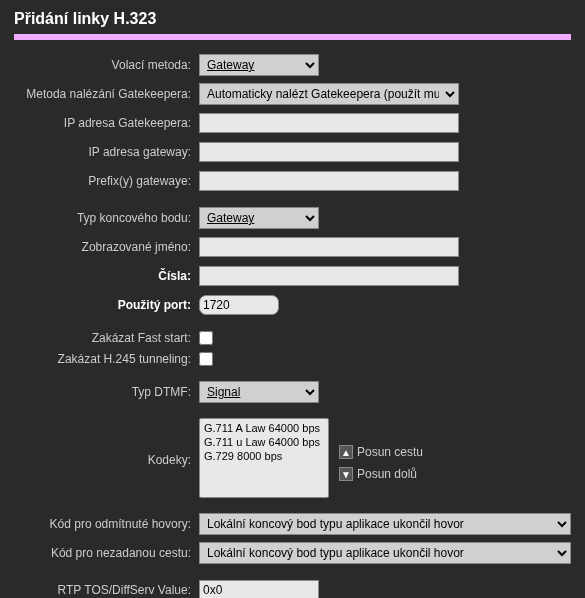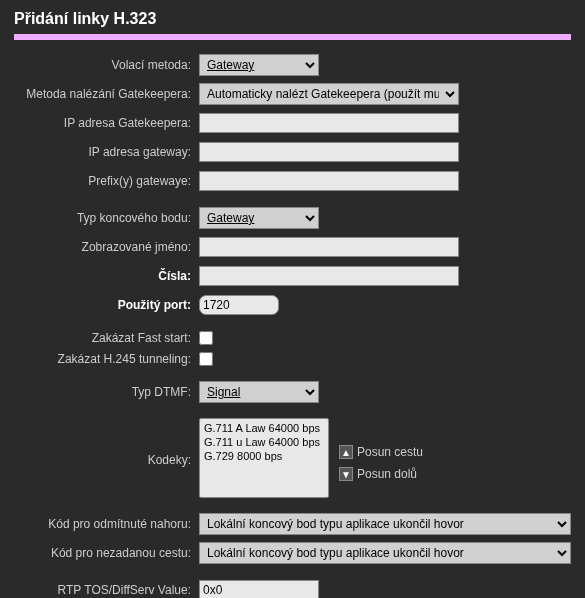--- a/index.html
+++ b/index.html
@@ -256,21 +256,21 @@
       <button class="kodeky-btn">
         <span class="arrow-icon">▼</span>
         <span>Posun dolů</span>
       </button>
     </div>
   </div>
 
   <div class="spacer-row"></div>
 
   <div class="form-row">
-    <span class="form-label">Kód pro odmítnuté nahoru:</span>
+    <span class="form-label">Kód pro odmítnuté hovory:</span>
     <select class="form-control select-full">
       <option>Lokální koncový bod typu aplikace ukončil hovor</option>
     </select>
   </div>
 
   <div class="form-row">
     <span class="form-label">Kód pro nezadanou cestu:</span>
     <select class="form-control select-full">
       <option>Lokální koncový bod typu aplikace ukončil hovor</option>
     </select>

